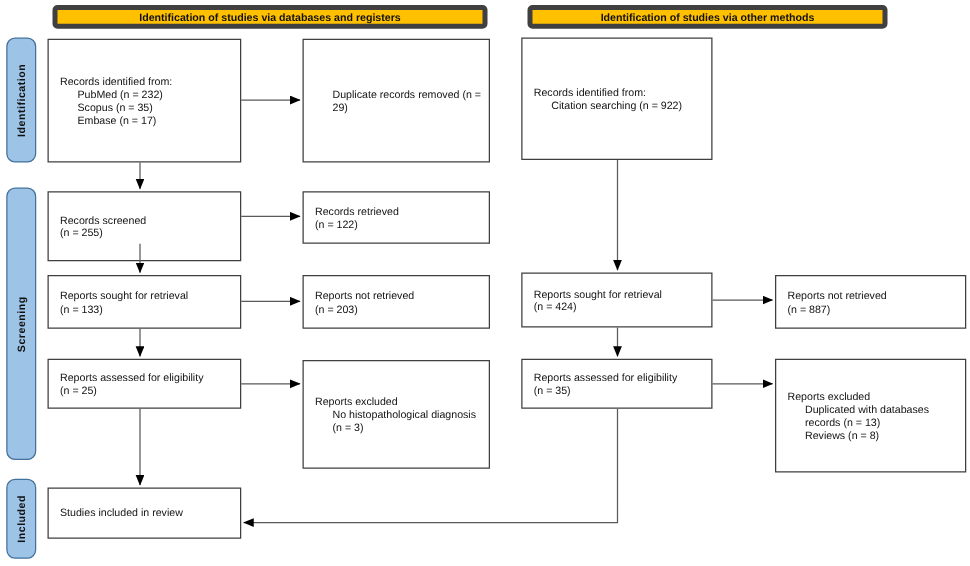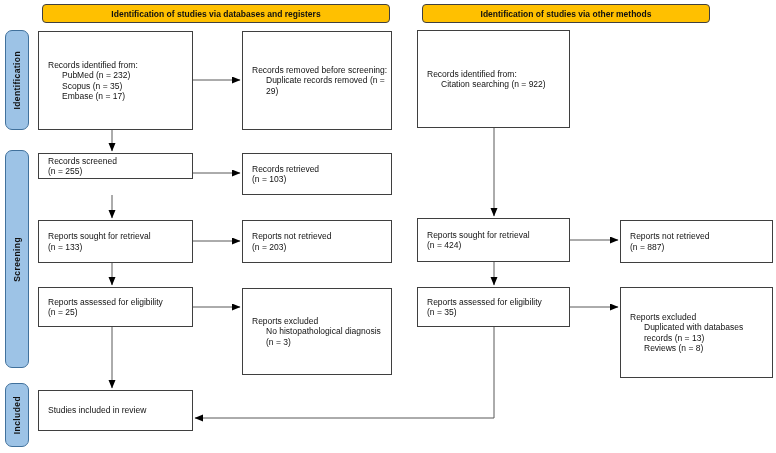--- a/index.html
+++ b/index.html
@@ -2,21 +2,21 @@
 <html><head>
 <meta charset="utf-8">
 <style>
   html,body{margin:0;padding:0;background:#ffffff;}
   #canvas{
     position:relative;width:776px;height:453px;background:#ffffff;
     font-family:"Liberation Sans","DejaVu Sans",sans-serif;color:#111;
     overflow:hidden;
   }
   .banner{
-    position:absolute;height:19px;background:#FFC000;border:1px solid #404040;
+    position:absolute;height:19px;background:#FFC000;border:4px solid #404040;
     border-radius:4px;display:flex;align-items:center;justify-content:center;
     font-size:8.5px;font-weight:bold;color:#111;box-sizing:border-box;
   }
   .stage{
     position:absolute;left:5px;width:24px;background:#9DC3E6;border:1px solid #41719C;
     border-radius:7px;display:flex;align-items:center;justify-content:center;
     box-sizing:border-box;
   }
   .vtext{
     writing-mode:vertical-rl;transform:rotate(180deg);
@@ -50,32 +50,31 @@
   </div>
 
   <div class="box" style="left:38px;top:31px;width:155px;height:99px;">
     <div class="line">Records identified from:</div>
     <div class="line indent">PubMed (n = 232)</div>
     <div class="line indent">Scopus (n = 35)</div>
     <div class="line indent">Embase (n = 17)</div>
   </div>
 
   <div class="box" style="left:242px;top:31px;width:150px;height:99px;">
-    <div class="line">Records removed before screening:</div>
     <div class="line indent">Duplicate records removed (n = 29)</div>
   </div>
 
-  <div class="box" style="left:38px;top:153px;width:155px;height:26px;">
+  <div class="box" style="left:38px;top:153px;width:155px;height:56px;">
     <div class="line">Records screened</div>
     <div class="line">(n = 255)</div>
   </div>
 
   <div class="box" style="left:242px;top:153px;width:150px;height:42px;">
     <div class="line">Records retrieved</div>
-    <div class="line">(n = 103)</div>
+    <div class="line">(n = 122)</div>
   </div>
 
   <div class="box" style="left:38px;top:220px;width:155px;height:43px;">
     <div class="line">Reports sought for retrieval</div>
     <div class="line">(n = 133)</div>
   </div>
 
   <div class="box" style="left:242px;top:220px;width:150px;height:43px;">
     <div class="line">Reports not retrieved</div>
     <div class="line">(n = 203)</div>

